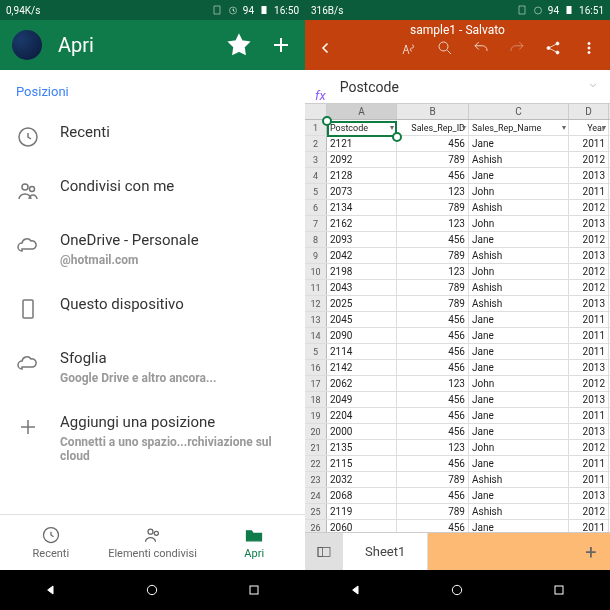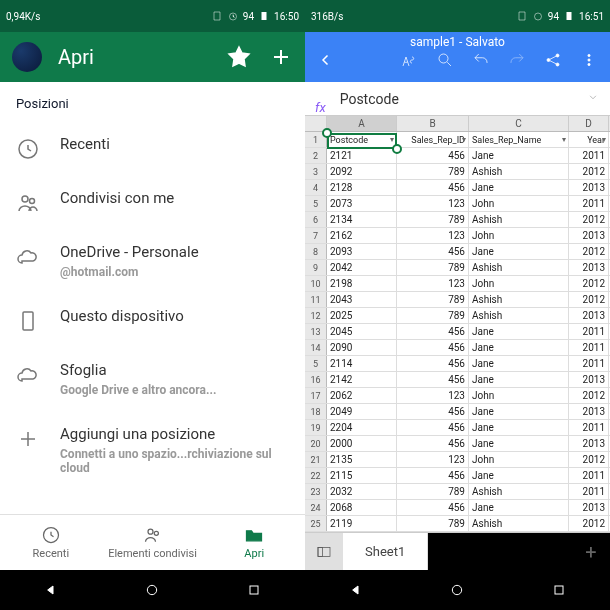--- a/index.html
+++ b/index.html
@@ -1,43 +1,43 @@
 <!DOCTYPE html>
 <html><head>
 <meta charset="utf-8">
 <style>
 * { margin:0; padding:0; box-sizing:border-box; font-family:-apple-system,Roboto,Arial,sans-serif; }
 body { width:610px; height:610px; display:flex; background:#fff; overflow:hidden; }
 .screen { width:305px; height:610px; display:flex; flex-direction:column; background:#fff; position:relative; }
-.statusbar { height:32px; background:#0a5c3a; color:#fff; font-size:10px; display:flex; align-items:center; padding:0 6px; justify-content:space-between; }
+.statusbar { height:20px; background:#0a5c3a; color:#fff; font-size:10px; display:flex; align-items:center; padding:0 6px; justify-content:space-between; }
 .statusbar .r { display:flex; gap:4px; align-items:center; }
 .statusbar svg, .statusbar .ic { width:12px; height:12px; fill:#fff; }
 .header1 { height:50px; background:#0f7a4a; color:#fff; display:flex; align-items:center; padding:0 12px; }
 .avatar { width:30px; height:30px; border-radius:50%; background:radial-gradient(circle at 30% 30%,#1a3a6b,#0a1838); margin-right:16px; }
 .header1 .title { font-size:20px; font-weight:400; flex:1; }
 .hicon { width:24px; height:24px; display:flex; align-items:center; justify-content:center; margin-left:18px; }
 .hicon svg { fill:#fff; stroke:#fff; }
-.section-label { font-size:13px; color:#0f172a; padding:14px 16px 10px; }
+.section-label { font-size:13px; color:#3b82f6; padding:14px 16px 10px; }
 .list { flex:1; overflow:hidden; }
 .item { display:flex; align-items:flex-start; padding:14px 16px; gap:20px; }
 .item .ic { width:24px; height:24px; flex-shrink:0; display:flex; align-items:center; justify-content:center; margin-top:2px; }
 .item .ic svg { stroke:#777; fill:none; stroke-width:1.5; }
 .item .txt .t { font-size:15px; color:#333; }
 .item .txt .s { font-size:12px; color:#999; margin-top:4px;font-weight:bold; }
 .cloud svg { fill:#0078d4; stroke:none; }
 .bottomnav { height:56px; border-top:1px solid #e0e0e0; display:flex; }
 .bn { flex:1; display:flex; flex-direction:column; align-items:center; justify-content:center; font-size:11px; color:#666; gap:2px; }
 .bn.active { color:#0f7a4a; }
 .bn svg { width:20px; height:20px; stroke:currentColor; fill:none; stroke-width:1.5; }
 .bn.active svg { fill:#0f7a4a; stroke:#0f7a4a; }
 .navbar { height:40px; background:#000; display:flex; justify-content:space-around; align-items:center; }
 .navbar svg { width:16px; height:16px; stroke:#fff; fill:none; stroke-width:1.5; }
 
 
-.header2 { height:50px; background:#3b82f6; color:#fff; display:flex; flex-direction:column; }
+.header2 { height:50px; background:#c2410c; color:#fff; display:flex; flex-direction:column; }
 .h2top { display:flex; justify-content:center; font-size:12px; padding:3px 0 2px; }
 .h2bot { display:flex; align-items:center; padding:0 12px 6px; justify-content:space-between; }
 .h2bot .lft, .h2bot .rgt { display:flex; gap:18px; align-items:center; }
 .h2bot svg { width:18px; height:18px; fill:#fff; stroke:#fff; }
 .fbar { height:34px; border-bottom:1px solid #ccc; display:flex; align-items:center; padding:0 10px; font-size:14px; color:#333; }
 .fbar .fx { font-style:italic; color:#8b5cf6; margin-right:14px; font-size:13px;margin-top:18px; }
 .fbar .fval { flex:1; }
 .fbar .chev svg { width:14px; height:14px; stroke:#888; fill:none; }
 .sheet { flex:1; overflow:hidden; font-size:10px; position:relative; }
 .colhead { display:flex; background:#e8e8e8; border-bottom:1px solid #bbb; }
@@ -51,21 +51,21 @@
 .rh { width:22px; background:#e8e8e8; border-right:1px solid #bbb; text-align:center; font-size:9px; color:#555; display:flex; align-items:center; justify-content:center; }
 .cell { border-right:1px solid #ddd; padding:0 3px; font-size:10px; color:#222; display:flex; align-items:center; overflow:hidden; white-space:nowrap; }
 .cell.A { width:70px; }
 .cell.B { width:72px; justify-content:flex-end; }
 .cell.C { width:100px; }
 .cell.D { width:40px; justify-content:flex-end; }
 .row.hdr .cell { font-size:9px; position:relative; }
 .row.hdr .drop::after { content:'▾'; position:absolute; right:2px; font-size:8px; color:#666; }
 .sel { position:absolute; border:2px solid #107c41; pointer-events:none; }
 .selhandle { position:absolute; width:10px; height:10px; border:2px solid #107c41; border-radius:50%; background:#fff; pointer-events:none; }
-.sheettabs { height:38px; border-top:1px solid #ccc; display:flex; align-items:center; background:#000000; }
+.sheettabs { height:38px; border-top:1px solid #ccc; display:flex; align-items:center; background:#fdba74; }
 .sheettabs .sic { width:38px; height:38px; display:flex; align-items:center; justify-content:center; background:#e0e0e0; }
 .sheettabs .sic svg { width:18px; height:18px; stroke:#555; fill:none; }
 .stab { padding:0 22px; height:100%; display:flex; align-items:center; font-size:13px; color:#444; background:#fff; border-right:1px solid #ddd; }
 .sheettabs .plus { margin-left:auto; width:38px; display:flex; align-items:center; justify-content:center; font-size:20px; color:#666; }
 </style>
 </head>
 <body>
 
 <div class="screen">
   <div class="statusbar">

